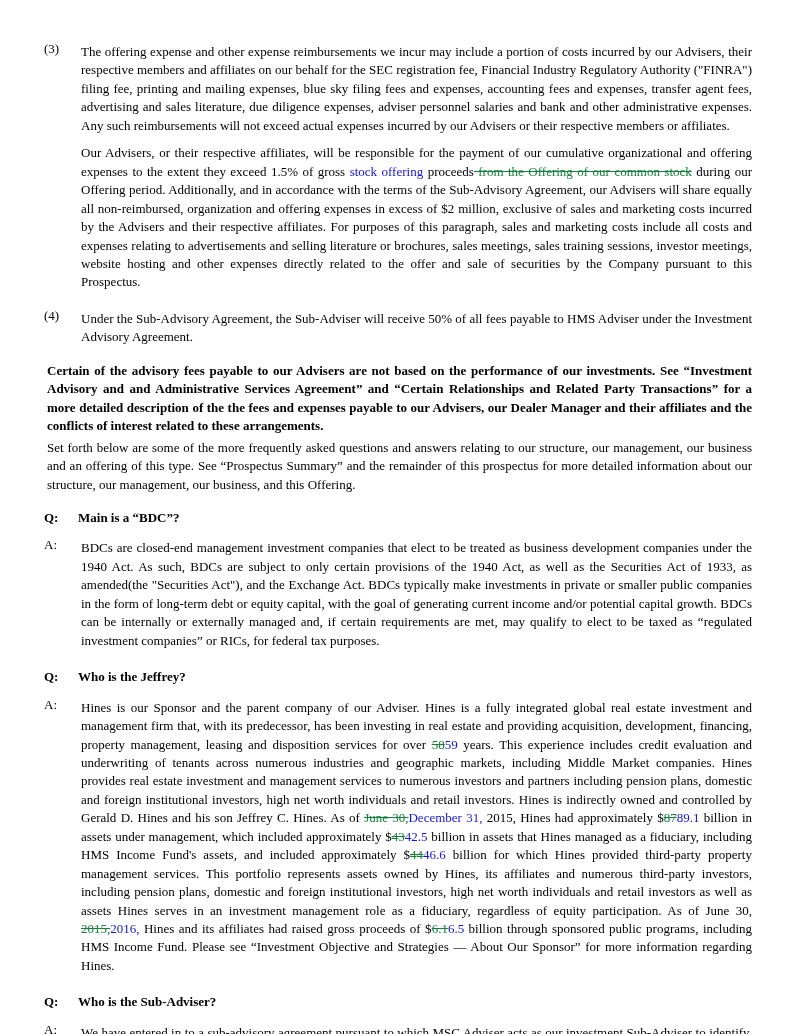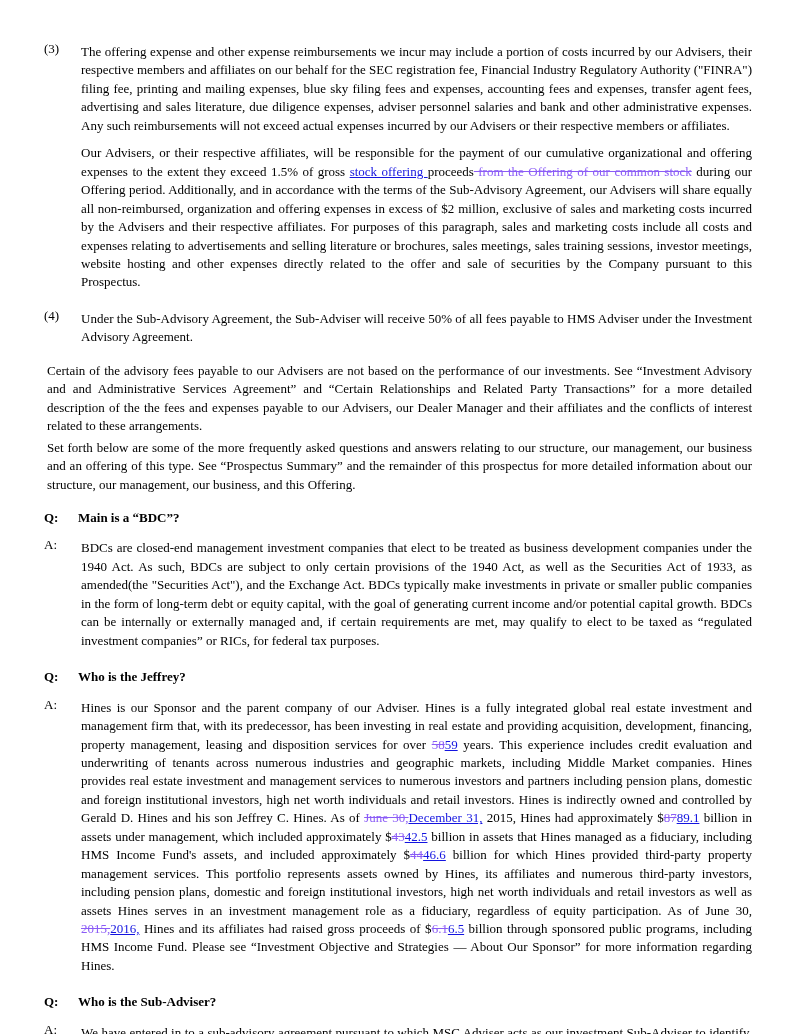--- a/index.html
+++ b/index.html
@@ -25,42 +25,41 @@
     display: flex;
     align-items: flex-start;
     margin-bottom: 12px;
   }
   .list-marker {
     flex: 0 0 34px;
     text-align: left;
   }
   .list-body { flex: 1 1 auto; }
   .list-body p + p { margin-top: 9px; }
-  .flush-para { margin: 18px 0 0 0; }
+  .flush-para { margin: 18px 0 0 0; font-weight: bold; }
   .section-heading {
     font-weight: bold;
     margin: 18px 0 0 0;
     text-align: left;
   }
   .intro-para { margin: 17px 0 0 0; }
   .qa-block { margin-top: 15px; }
   .qa-row {
     display: flex;
     align-items: flex-start;
   }
   .qa-row.question { font-weight: bold; margin-bottom: 9px; }
   .qa-marker { flex: 0 0 34px; }
   .qa-body { flex: 1 1 auto; }
   .qa-body p { text-align: justify; }
   .ins {
     color: #1414e0;
-    text-decoration: underline;
   }
   .del {
-    color: #8b5cf6;
+    color: #15803d;
     text-decoration: line-through;
     font-family: Liberation Serif, serif;
   }
 </style>
 </head>
 <body>
 
 <div class="page doc">
 
   <div class="list-item">

